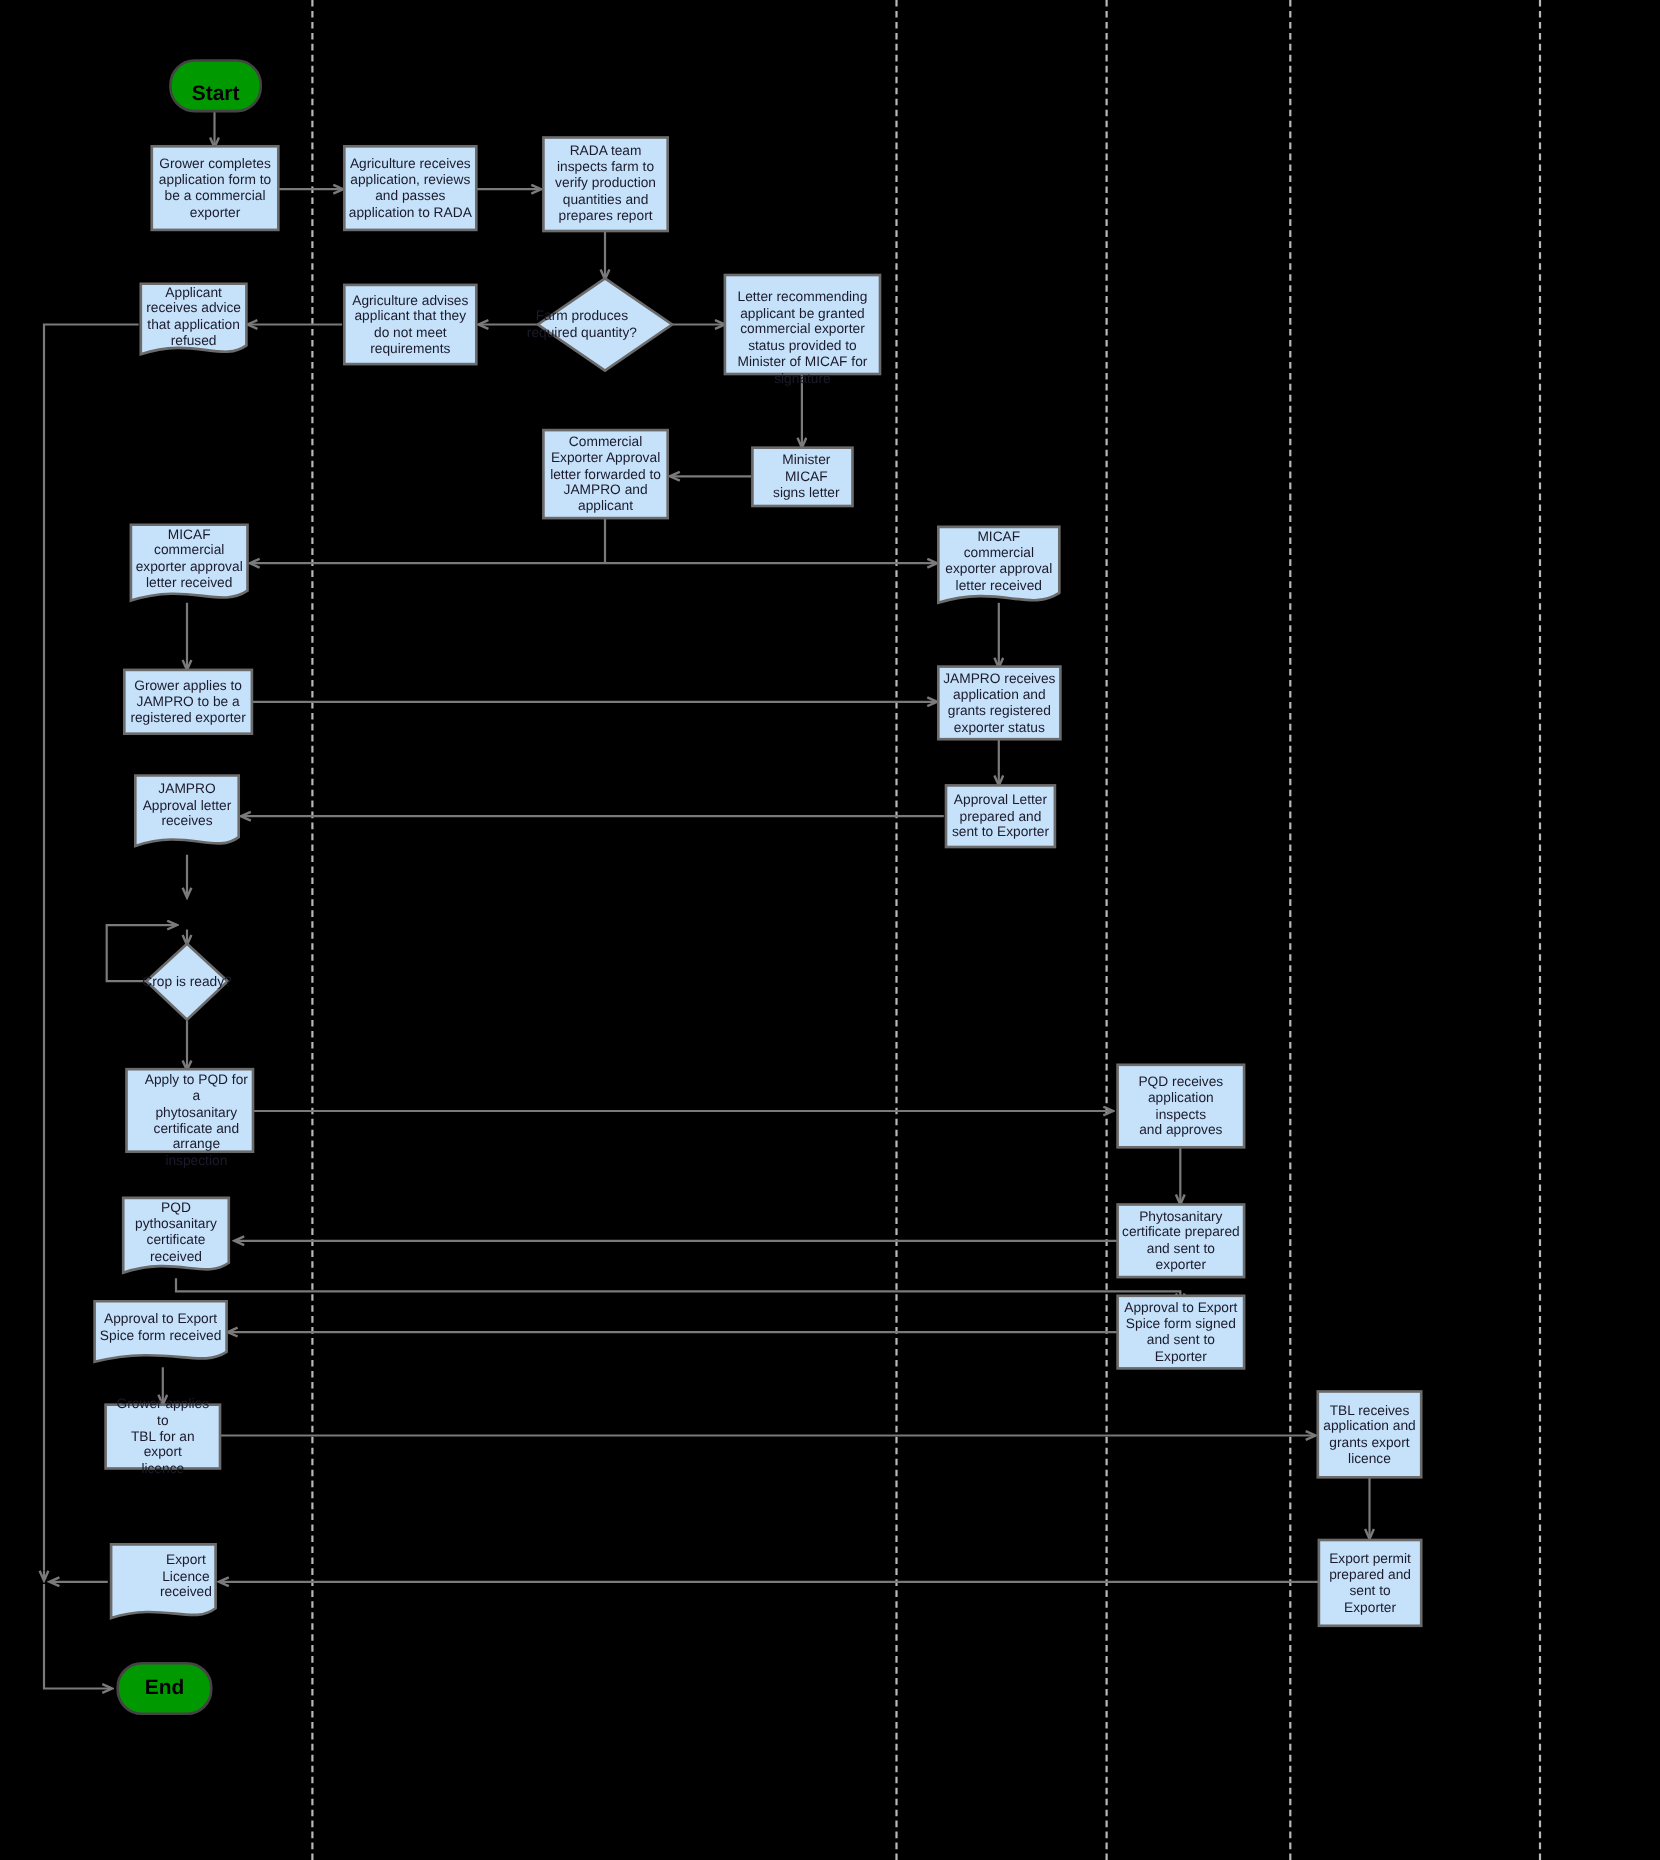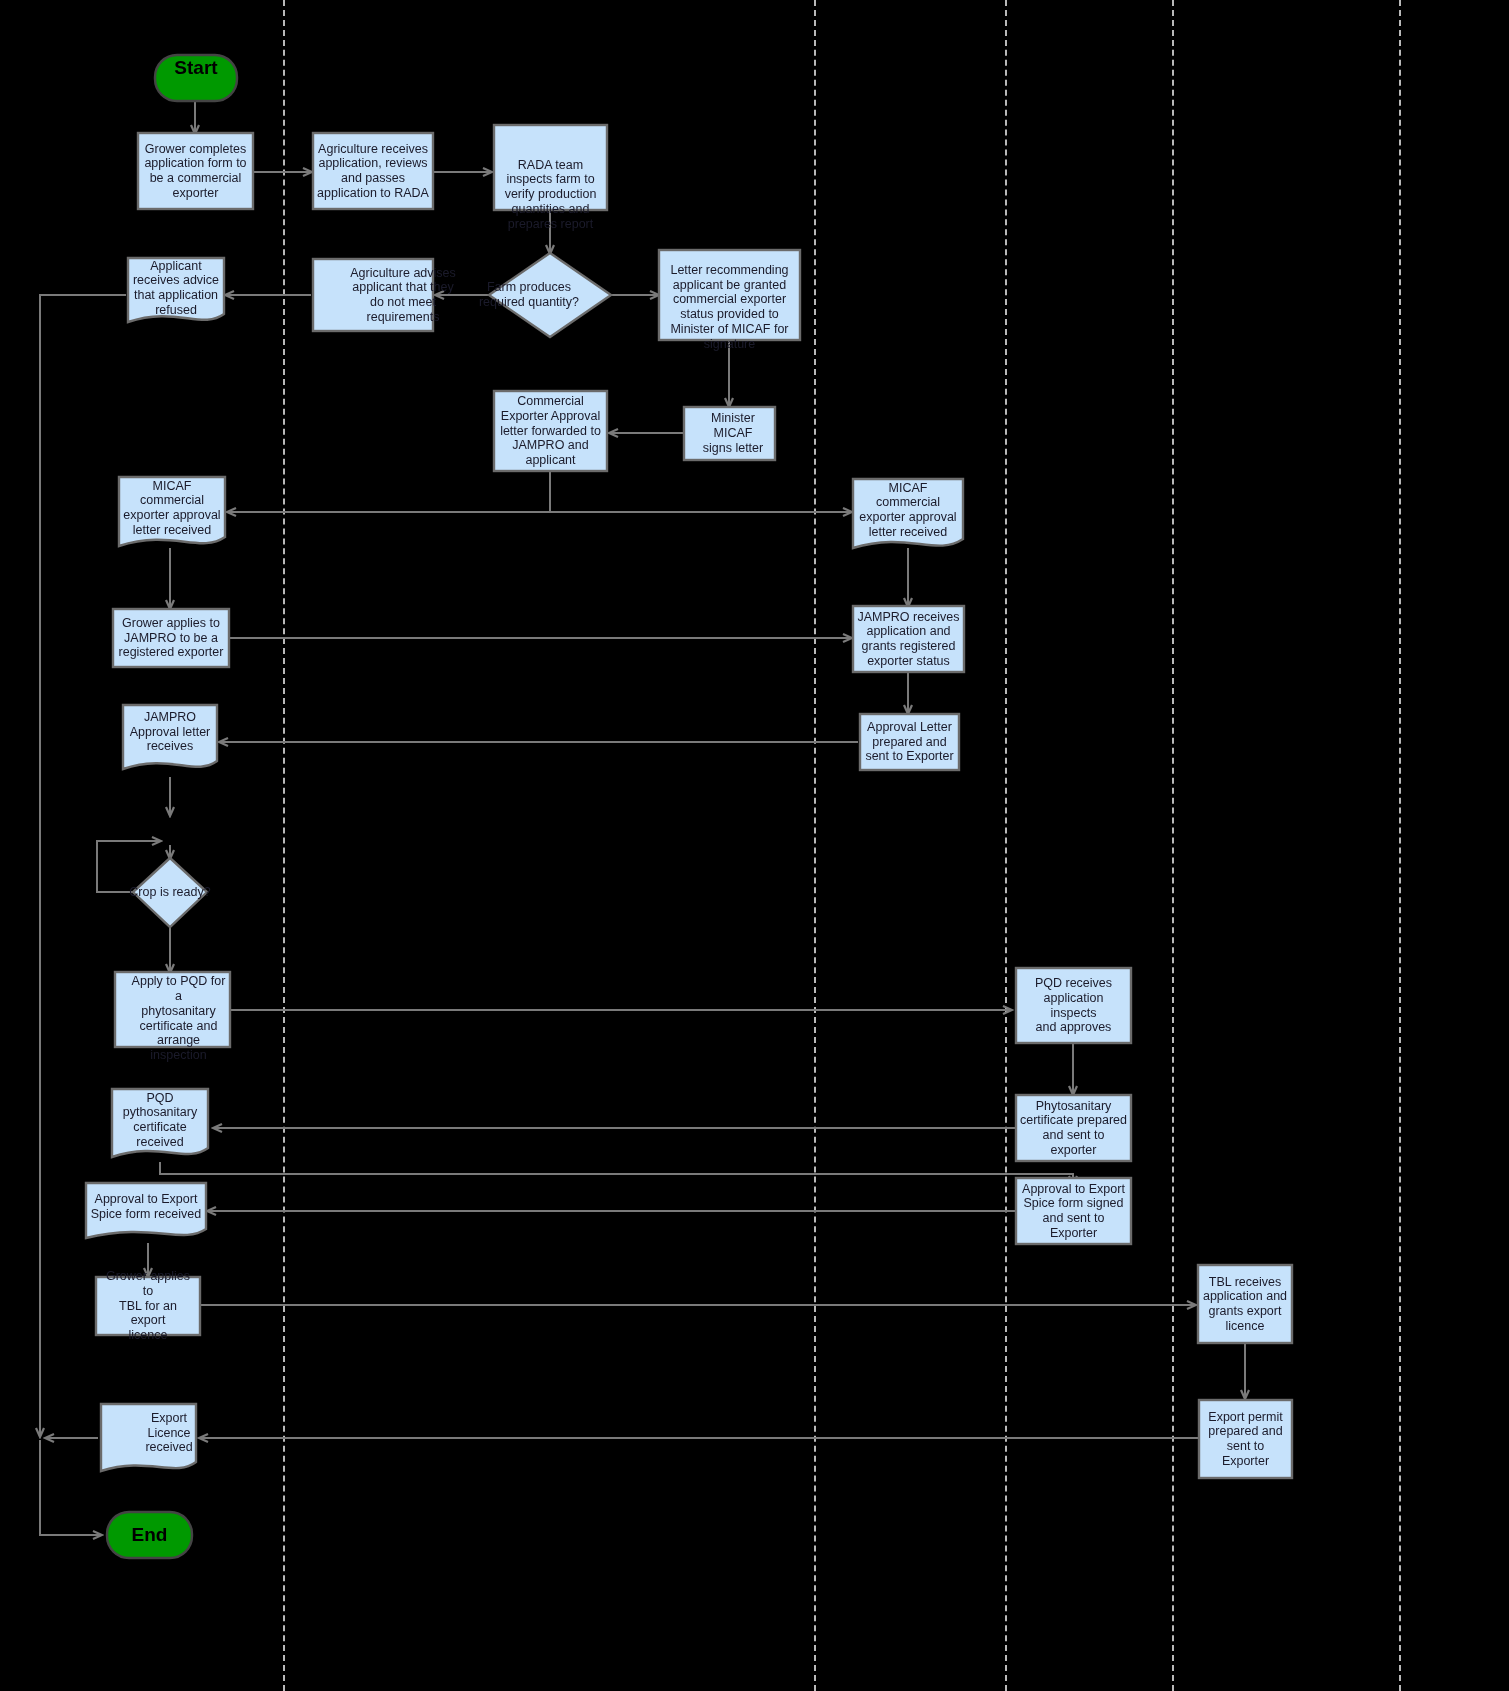--- a/index.html
+++ b/index.html
@@ -188,42 +188,42 @@
       <rect x="1198" y="1265" width="94" height="78" fill="#c6e2fb"></rect>
 
       <path d="M101,1404 H196 V1462 C175,1478 148,1456 101,1471 Z" fill="#c6e2fb"></path>
 
       <rect x="1199" y="1400" width="93" height="78" fill="#c6e2fb"></rect>
 
       <rect x="107" y="1512" width="85" height="46" rx="22" ry="22" fill="#009900" stroke="#444444"></rect>
     </g>
   </svg>
 
-  <div class="nodeLabel terminalLabel" style="left:155px; top:37px; width:82px; height:62px;">Start</div>
+  <div class="nodeLabel terminalLabel" style="left:155px; top:55px; width:82px; height:62px;">Start</div>
 
   <div class="nodeLabel" style="left:138px; top:133px; width:115px; height:76px;">Grower completes
 application form to
 be a commercial
 exporter</div>
 
   <div class="nodeLabel" style="left:313px; top:133px; width:120px; height:76px;">Agriculture receives
 application, reviews
 and passes
 application to RADA</div>
 
-  <div class="nodeLabel" style="left:494px; top:125px; width:113px; height:83px;margin-top:28px;">RADA team
+  <div class="nodeLabel" style="left:494px; top:125px; width:113px; height:83px;">RADA team
 inspects farm to
 verify production
 quantities and
 prepares report</div>
 
   <div class="nodeLabel" style="left:462px; top:271px; width:134px; height:48px;">Farm produces
 required quantity?</div>
 
-  <div class="nodeLabel" style="left:313px; top:259px; width:120px; height:72px;margin-left:30px;">Agriculture advises
+  <div class="nodeLabel" style="left:313px; top:259px; width:120px; height:72px;">Agriculture advises
 applicant that they
 do not meet
 requirements</div>
 
   <div class="nodeLabel" style="left:128px; top:258px; width:96px; height:60px;">Applicant
 receives advice
 that application
 refused</div>
 
   <div class="nodeLabel" style="left:659px; top:250px; width:141px; height:90px;margin-top:12px;">Letter recommending

